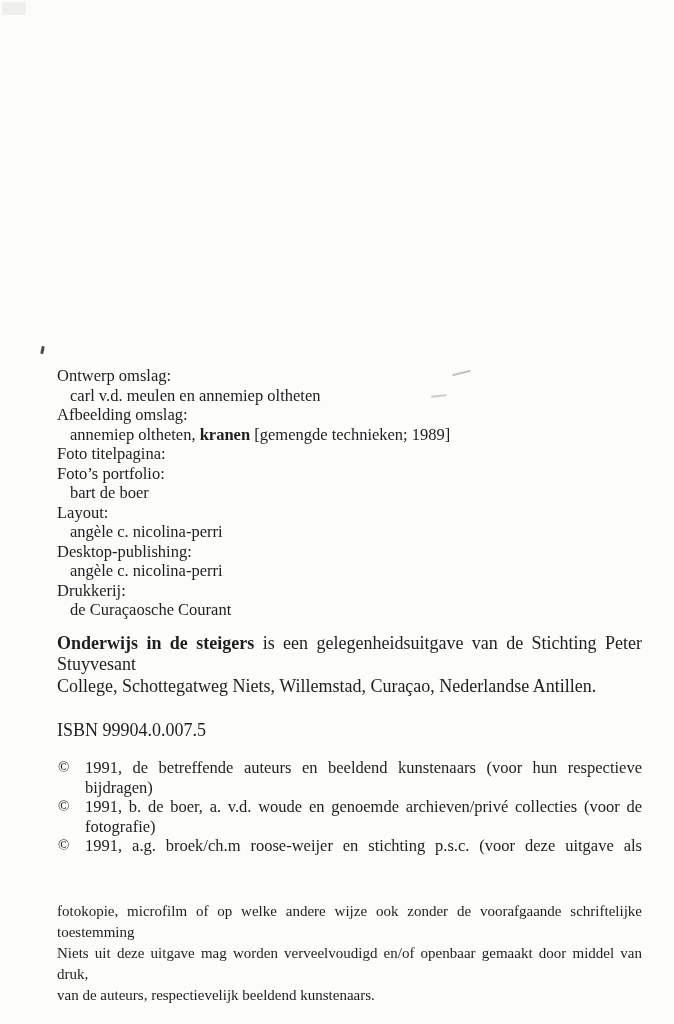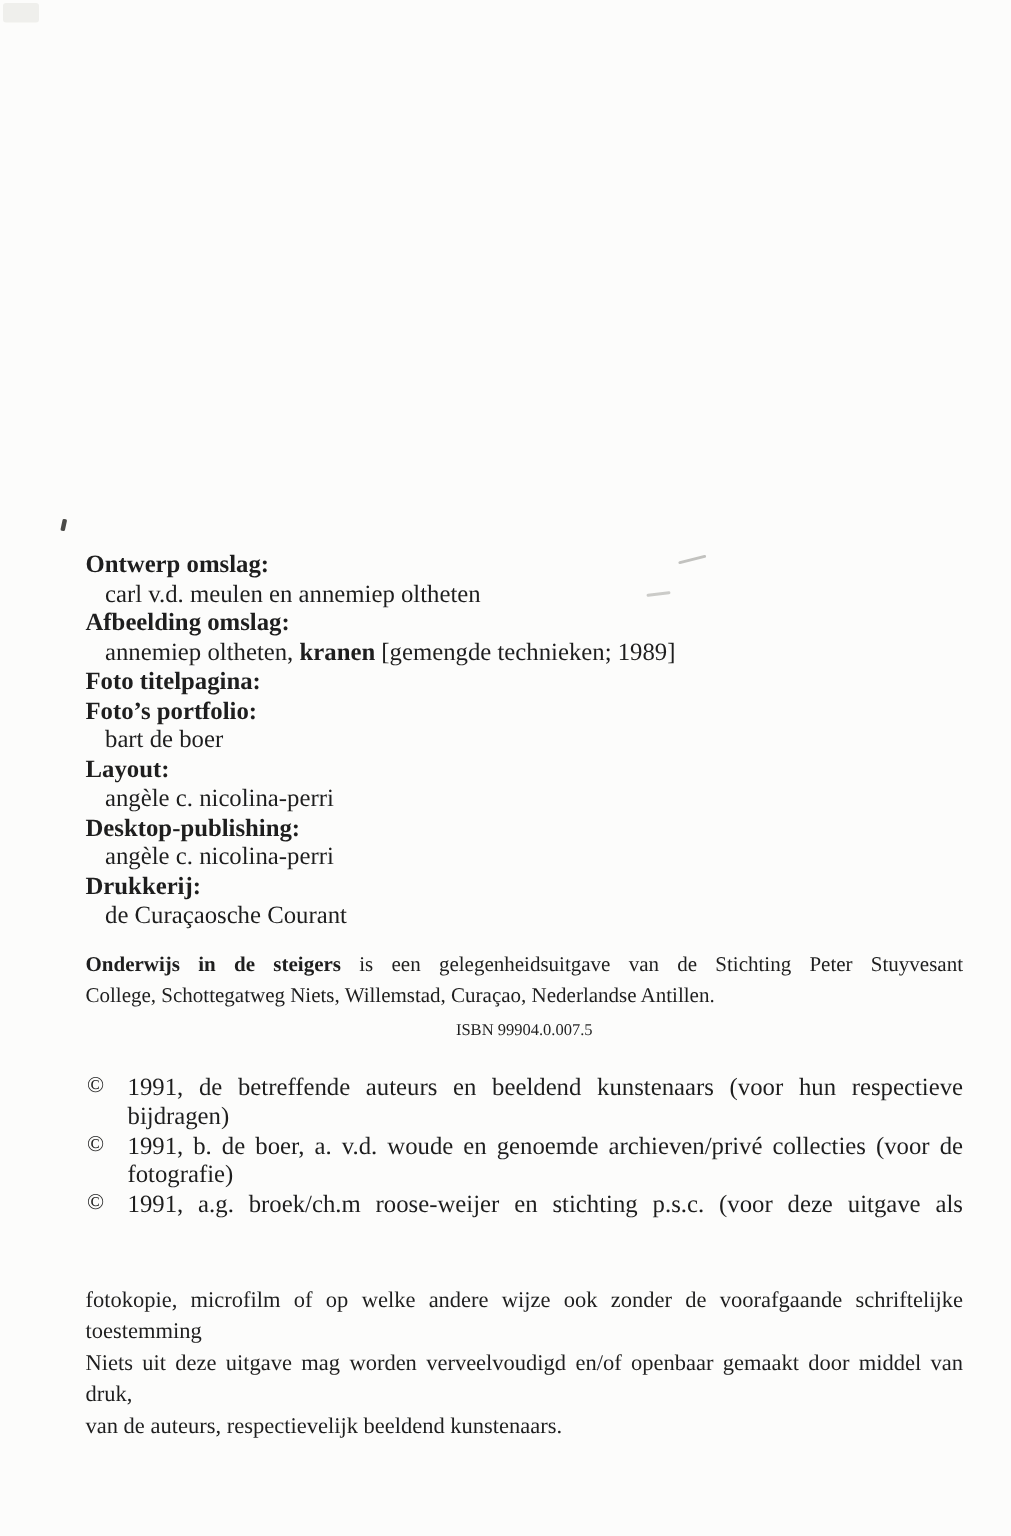--- a/index.html
+++ b/index.html
@@ -10,26 +10,26 @@
     overflow: hidden;
     font-family: "Liberation Serif", "DejaVu Serif", serif;
     color: #1e1e1e;
   }
   .content {
     position: absolute;
     left: 57px; top: 366px;
     width: 585px;
   }
   .credits { font-size: 16.5px; line-height: 19.5px; }
-  .credit-label { font-weight: bold; }
+  .credit-label { font-weight: normal; }
   .credit-line { padding-left: 13px; }
   .bold { font-weight: bold; font-family: Liberation Serif, serif; }
   .jline { text-align: justify; text-align-last: justify; }
-  .imprint { margin-top: 13px; font-size: 14px; line-height: 21.5px; }
-  .isbn { margin-top: 1px; font-size: 11px; line-height: 21px; text-align: center; }
+  .imprint { margin-top: 13px; font-size: 18px; line-height: 21.5px; }
+  .isbn { margin-top: 23px; font-size: 18px; line-height: 21px; }
   .copyrights { margin-top: 17px; font-size: 16.5px; line-height: 19.5px; }
   .copyright-entry { position: relative; padding-left: 28px; }
   .copyright-symbol { position: absolute; left: 1px; top: 0; font-size: 15px; }
   .notice { margin-top: 45px; font-size: 15px; line-height: 21px; }
   
   .artifact { position: absolute; pointer-events: none; }
   .speck-topleft { left: 2px; top: 2px; width: 24px; height: 13px; background: #efefec; border-radius: 2px; }
   .tick-mark { left: 41px; top: 346px; width: 3px; height: 8px; background: #4a4a48; transform: rotate(12deg); border-radius: 1px; }
   .pencil-1 { left: 452px; top: 372px; width: 19px; height: 2px; background: #c2c2bf; transform: rotate(-14deg); border-radius: 1px; }
   .pencil-2 { left: 431px; top: 395px; width: 16px; height: 2px; background: #cbcbc8; transform: rotate(-7deg); border-radius: 1px; }

